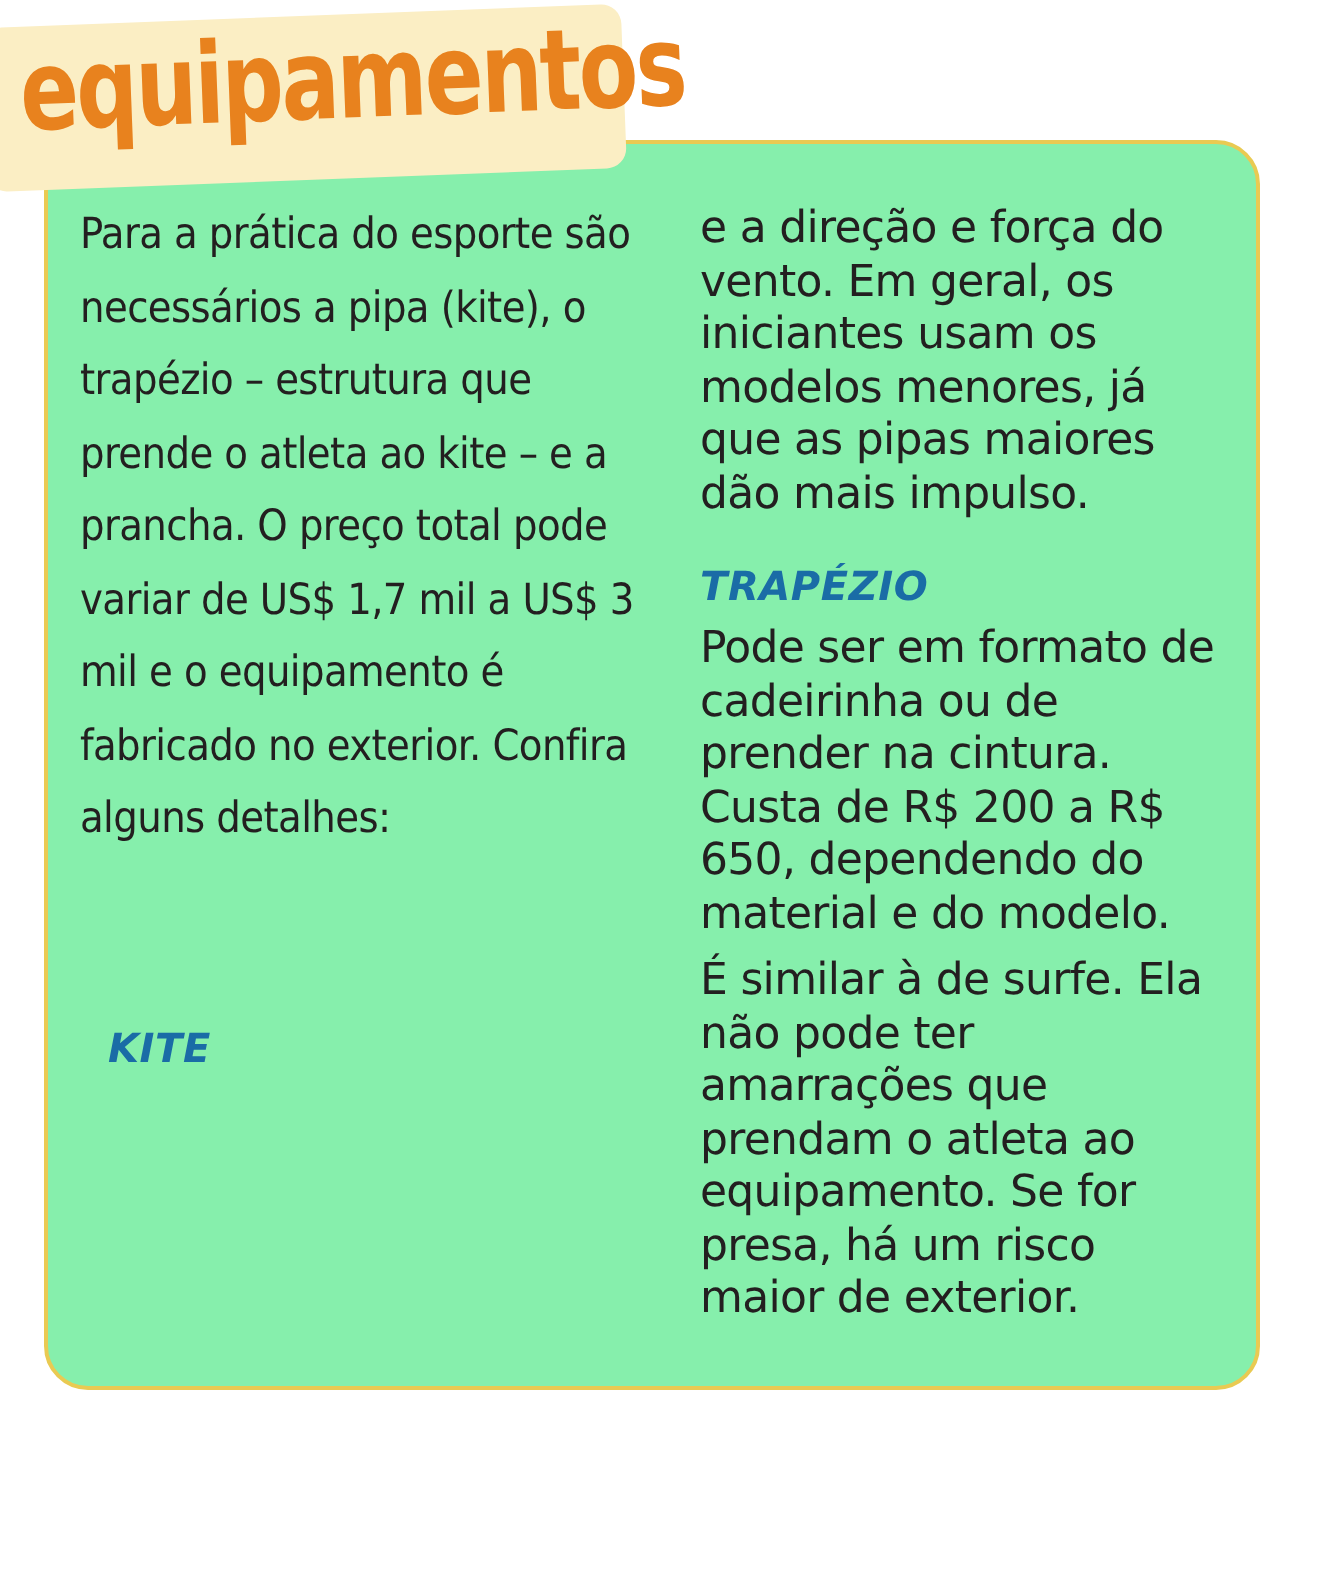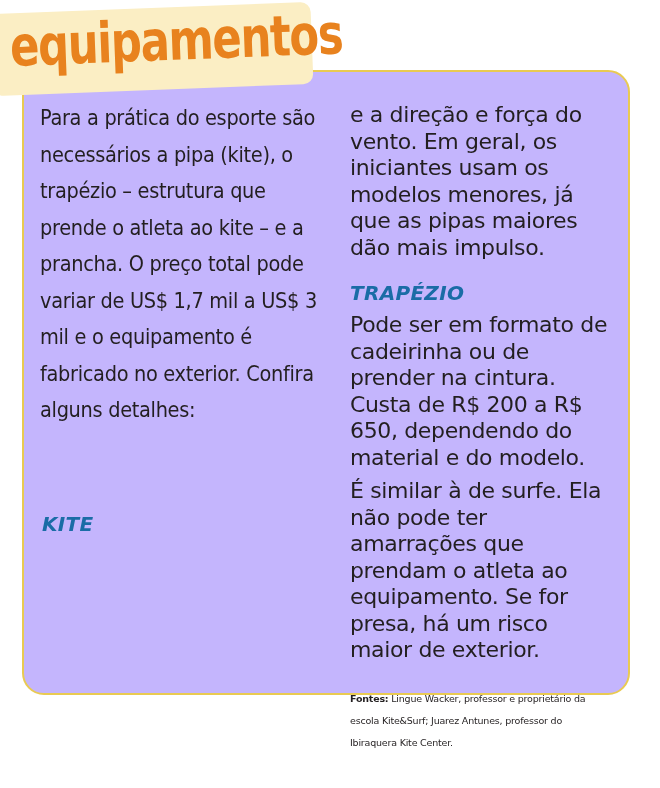--- a/index.html
+++ b/index.html
@@ -19,21 +19,21 @@
   
   #content-frame {
     position: absolute;
     left: 22px;
     top: 70px;
     width: 608px;
     height: 625px;
     box-sizing: border-box;
     border: 2px solid #e9ca52;
     border-radius: 22px;
-    background: #c4b5fd;
+    background: #86efac;
   }
 
   
   #title-banner {
     position: absolute;
     left: -8px;
     top: 8px;
     width: 320px;
     height: 82px;
     background: #fbeec4;
@@ -99,21 +99,21 @@
     font-style: italic;
   }
   .body-text {
     font-family: "DejaVu Sans", sans-serif;
     font-size: 22px;
     line-height: 26.5px;
     color: #231f20;
     letter-spacing: -0.35px;
     margin: 0;
   }
-  #kite-heading      { position: absolute; left: 2px; top: 412px; }
+  #kite-heading      { position: absolute; left: 14px; top: 412px; }
   #kite-body         { position: absolute; left: 2px; top: 444px; width: 288px; }
 
   #right-intro       { margin-top: 2px; }
   #trapezio-heading  { margin-top: 20px; }
   #trapezio-body     { margin-top: 7px; }
   #prancha-heading   { margin-top: 21px; }
   #prancha-body      { margin-top: 7px; }
 
   .sources {
     font-family: "DejaVu Sans", sans-serif;
@@ -141,20 +141,19 @@
     </div>
 
     <div class="column" id="column-right">
       <p class="body-text" id="right-intro">e a direção e força do vento. Em geral, os iniciantes usam os modelos menores, já que as pipas maiores dão mais impulso.</p>
 
       <h3 class="section-heading" id="trapezio-heading">TRAPÉZIO</h3>
       <p class="body-text" id="trapezio-body">Pode ser em formato de cadeirinha ou de prender na cintura. Custa de R$ 200 a R$ 650, dependendo do material e do modelo.</p>
 
       <p class="body-text" id="prancha-body">É similar à de surfe. Ela não pode ter amarrações que prendam o atleta ao equipamento. Se for presa, há um risco maior de exterior.</p>
 
-      <p class="sources"><b>Fontes:</b><span> Lingue Wacker, professor e proprietário da escola Kite&amp;Surf; Juarez Antunes, professor do Ibiraquera Kite Center.</span></p>
     </div>
 
   </div>
 </div>
 
 <div id="title-banner"></div>
 <div id="page-title">equipamentos</div>
 
 </body></html>

